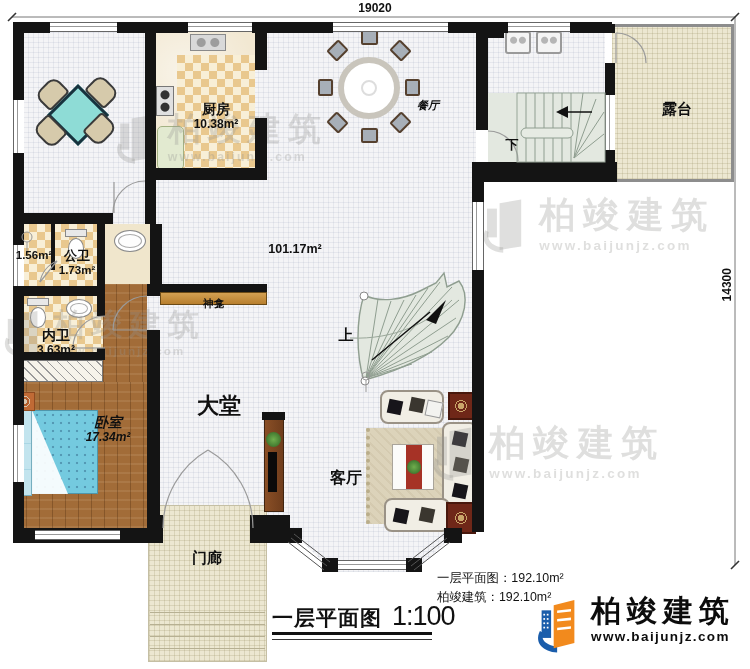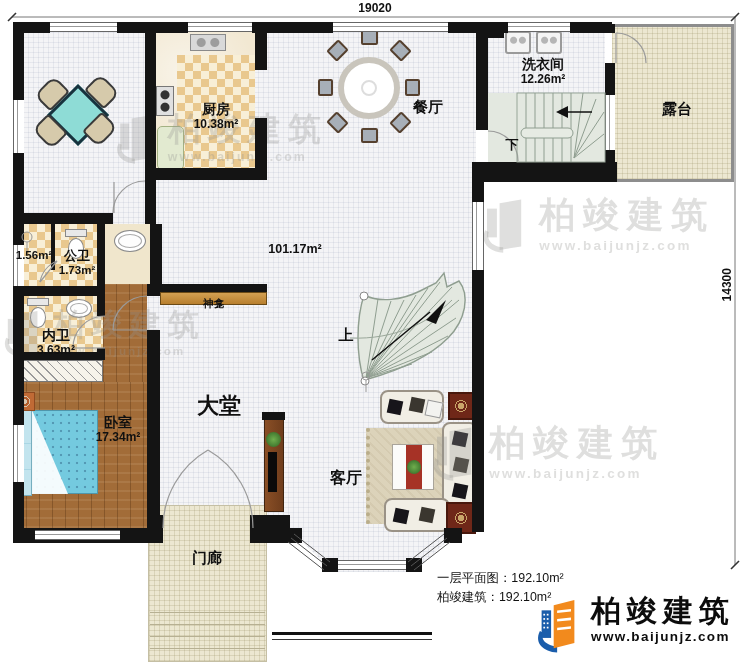--- a/index.html
+++ b/index.html
@@ -325,61 +325,61 @@
   </svg>
 
   <div class="lbl" style="left:330px;top:2px;width:90px;font-size:12px;"><span>19020</span></div>
   <div class="lbl" style="left:693px;top:278px;width:70px;font-size:12px;transform:rotate(-90deg);"><span>14300</span></div>
 
   <div class="lbl" style="left:166px;top:102px;width:100px;">
     <span class="nm">厨房</span>
     <span class="ar">10.38m²</span>
     </div>
   <div class="lbl" style="left:398px;top:99px;width:60px;">
-    <span class="nm" style="font-size:15px;">餐厅</span>
-    </div>
-  <div class="lbl" style="left:493px;top:57px;width:100px;">
-    <span class="nm">洗衣间</span>
-    <span class="ar">12.26m²</span>
+    <span class="nm" style="font-size:11px;font-style:italic;">餐厅</span>
     </div>
   <div class="lbl" style="left:646px;top:101px;width:62px;">
     <span class="nm" style="font-size:15px;">露台</span>
     </div>
   <div class="lbl" style="left:2px;top:249px;width:64px;">
     <span class="ar" style="font-size:11.5px;">1.56m²</span>
     </div>
   <div class="lbl" style="left:45px;top:249px;width:64px;">
     <span class="nm" style="font-size:13px;">公卫</span>
     <span class="ar" style="font-size:11.5px;">1.73m²</span>
     </div>
   <div class="lbl" style="left:245px;top:242px;width:100px;">
     <span class="ar" style="font-size:12.5px;">101.17m²</span>
     </div>
   <div class="lbl" style="left:160px;top:293px;width:107px;">
     <span style="font-size:10.5px;">神龛</span></div>
   <div class="lbl" style="left:14px;top:328px;width:84px;">
     <span class="nm">内卫</span>
     <span class="ar">3.63m²</span>
     </div>
-  <div class="lbl" style="left:68px;top:415px;width:100px;">
+  <div class="lbl" style="left:58px;top:415px;width:100px;font-style:italic;">
     <span class="nm">卧室</span>
     <span class="ar">17.34m²</span>
     </div>
   <div class="lbl" style="left:189px;top:394px;width:60px;">
     <span class="nm" style="font-size:22px;">大堂</span>
     </div>
   <div class="lbl" style="left:316px;top:469px;width:60px;">
     <span class="nm" style="font-size:16px;">客厅</span>
     </div>
   <div class="lbl" style="left:177px;top:550px;width:60px;">
     <span class="nm" style="font-size:15px;">门廊</span>
     </div>
   <div class="lbl" style="left:331px;top:327px;width:30px;font-size:15px;"><span>上</span></div>
   <div class="lbl" style="left:498px;top:138px;width:28px;font-size:13px;"><span>下</span></div>
 
+  <div class="titlebar">
+    <span class="title-main">一层平面图</span>
+    <span class="title-scale">1:100</span>
+  </div>
   <div class="abs" style="left:272px;top:632px;width:160px;height:3px;background:#111;"></div>
   <div class="abs" style="left:272px;top:639px;width:160px;height:1px;background:#333;"></div>
 
   <div class="stats">
     <div><span>一层平面图：</span><span>192.10m²</span></div>
     <div><span>柏竣建筑：</span><span>192.10m²</span></div>
   </div>
 
   <div class="brand">
     <svg width="50" height="62" viewBox="0 0 58 66">

